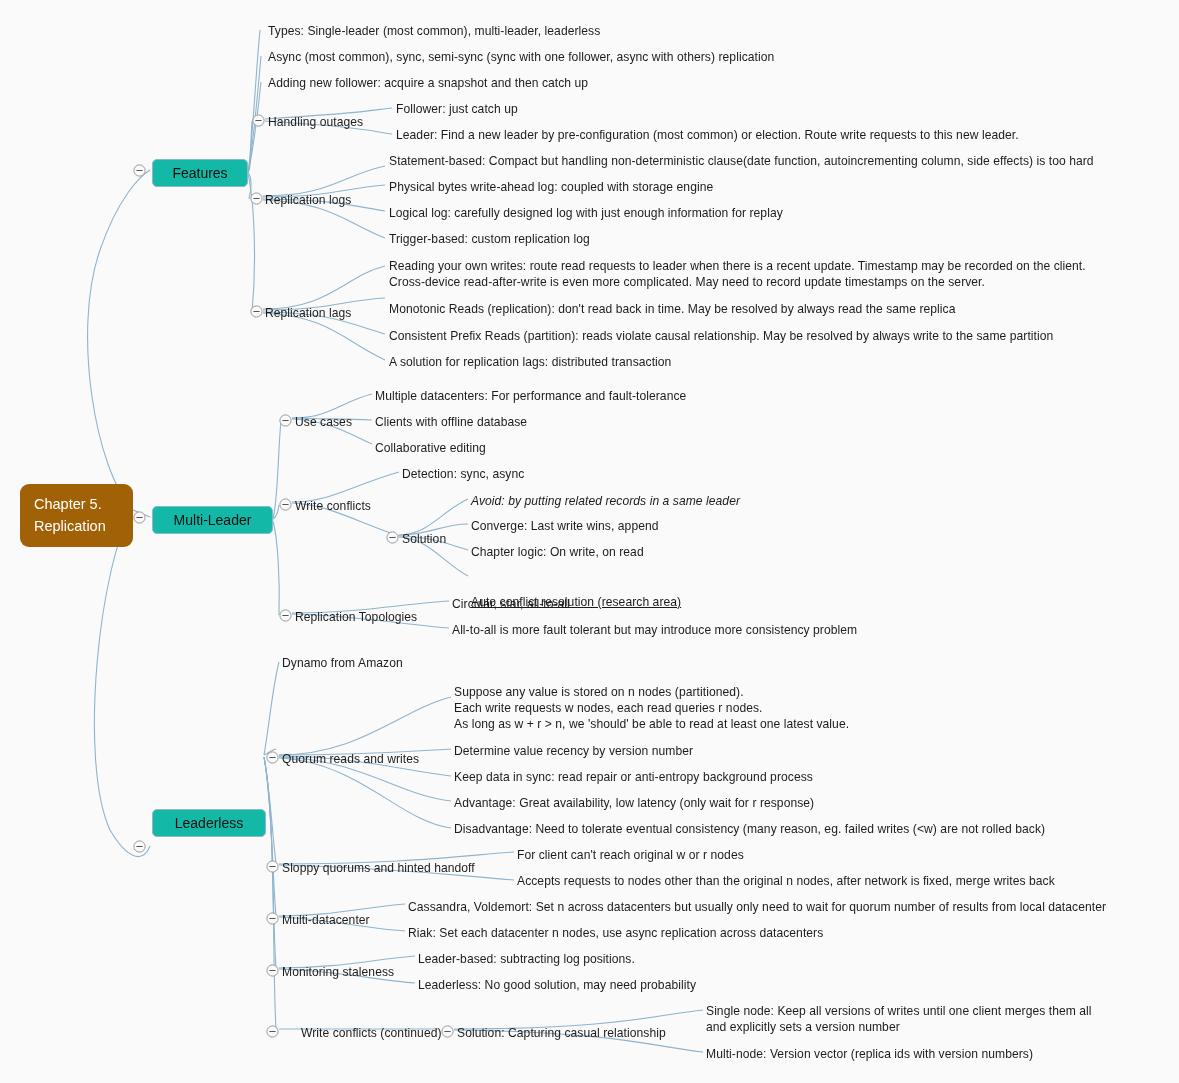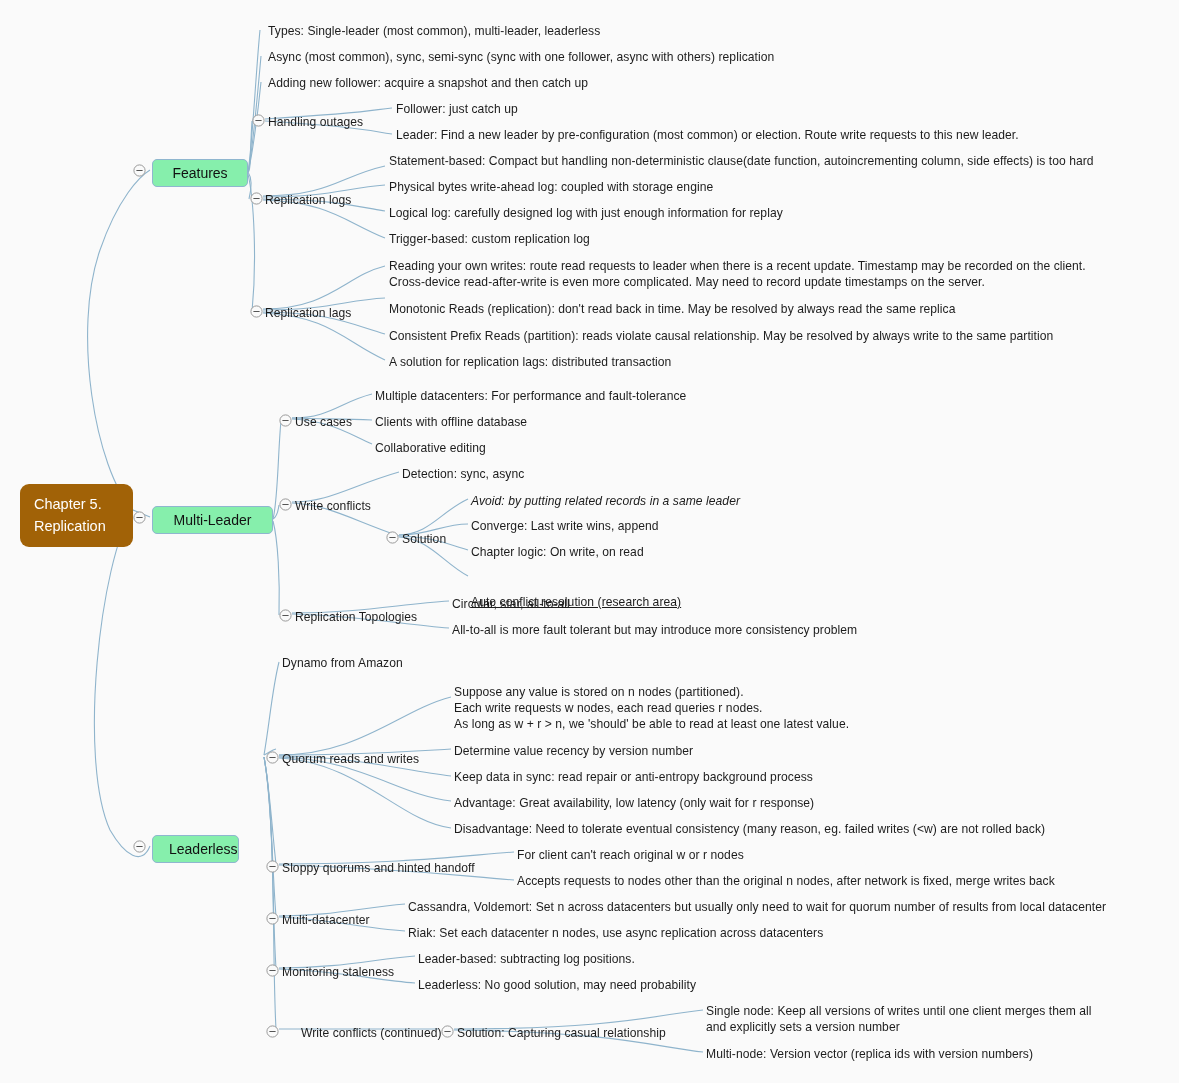--- a/index.html
+++ b/index.html
@@ -22,21 +22,21 @@
     color:#ffffff;
     border-radius:9px;
     padding:9px 14px;
     font-size:14.5px;
     line-height:1.55;
     white-space:pre-line;
     box-sizing:border-box;
   }
   
   .lvl1{
-    background:#86efac;
+    background:#14b8a6;
     border:1px solid #8fb6cf;
     border-radius:5px;
     font-size:14px;
     color:#111;
     padding:5px 16px;
     text-align:center;
     box-sizing:border-box;
     white-space:nowrap;
   }
   
@@ -112,21 +112,21 @@
       <path d="M279,968 C 340,968 375,959 415,956" fill="none" stroke="#8fb4cc" stroke-width="1.1"></path>
       <path d="M279,969 C 340,971 375,980 415,983" fill="none" stroke="#8fb4cc" stroke-width="1.1"></path>
       <path d="M279,1029 L438,1029" fill="none" stroke="#8fb4cc" stroke-width="1.1"></path>
       <path d="M454,1029 C 620,1029 660,1014 703,1010" fill="none" stroke="#8fb4cc" stroke-width="1.1"></path>
       <path d="M454,1030 C 620,1032 660,1048 703,1052" fill="none" stroke="#8fb4cc" stroke-width="1.1"></path>
     </svg>
 <div class="node root" style="left: 20px; top: 484px; width: 113px;">Chapter 5.
 Replication</div>
     <div class="node lvl1" style="left: 152px; top: 159px; width: 96px;">Features</div>
     <div class="node lvl1" style="left: 152px; top: 506px; width: 121px;">Multi-Leader</div>
-    <div class="node lvl1" style="left: 152px; top: 835px; width: 87px;">Leaderless</div>
+    <div class="node lvl1" style="left: 152px; top: 809px; width: 114px;">Leaderless</div>
     <div class="node txt" style="left: 268px; top: 23px;">Types: Single-leader (most common), multi-leader, leaderless</div>
     <div class="node txt" style="left: 268px; top: 49px;">Async (most common), sync, semi-sync (sync with one follower, async with others) replication</div>
     <div class="node txt" style="left: 268px; top: 75px;">Adding new follower: acquire a snapshot and then catch up</div>
     <div class="node txt" style="left: 268px; top: 114px;">Handling outages</div>
     <div class="node txt" style="left: 396px; top: 101px;">Follower: just catch up</div>
     <div class="node txt" style="left: 396px; top: 127px;">Leader: Find a new leader by pre-configuration (most common) or election. Route write requests to this new leader.</div>
     <div class="node txt" style="left: 265px; top: 192px;">Replication logs</div>
     <div class="node txt" style="left: 389px; top: 153px;">Statement-based: Compact but handling non-deterministic clause(date function, autoincrementing column, side effects) is too hard</div>
     <div class="node txt" style="left: 389px; top: 179px;">Physical bytes write-ahead log: coupled with storage engine</div>
     <div class="node txt" style="left: 389px; top: 205px;">Logical log: carefully designed log with just enough information for replay</div>

